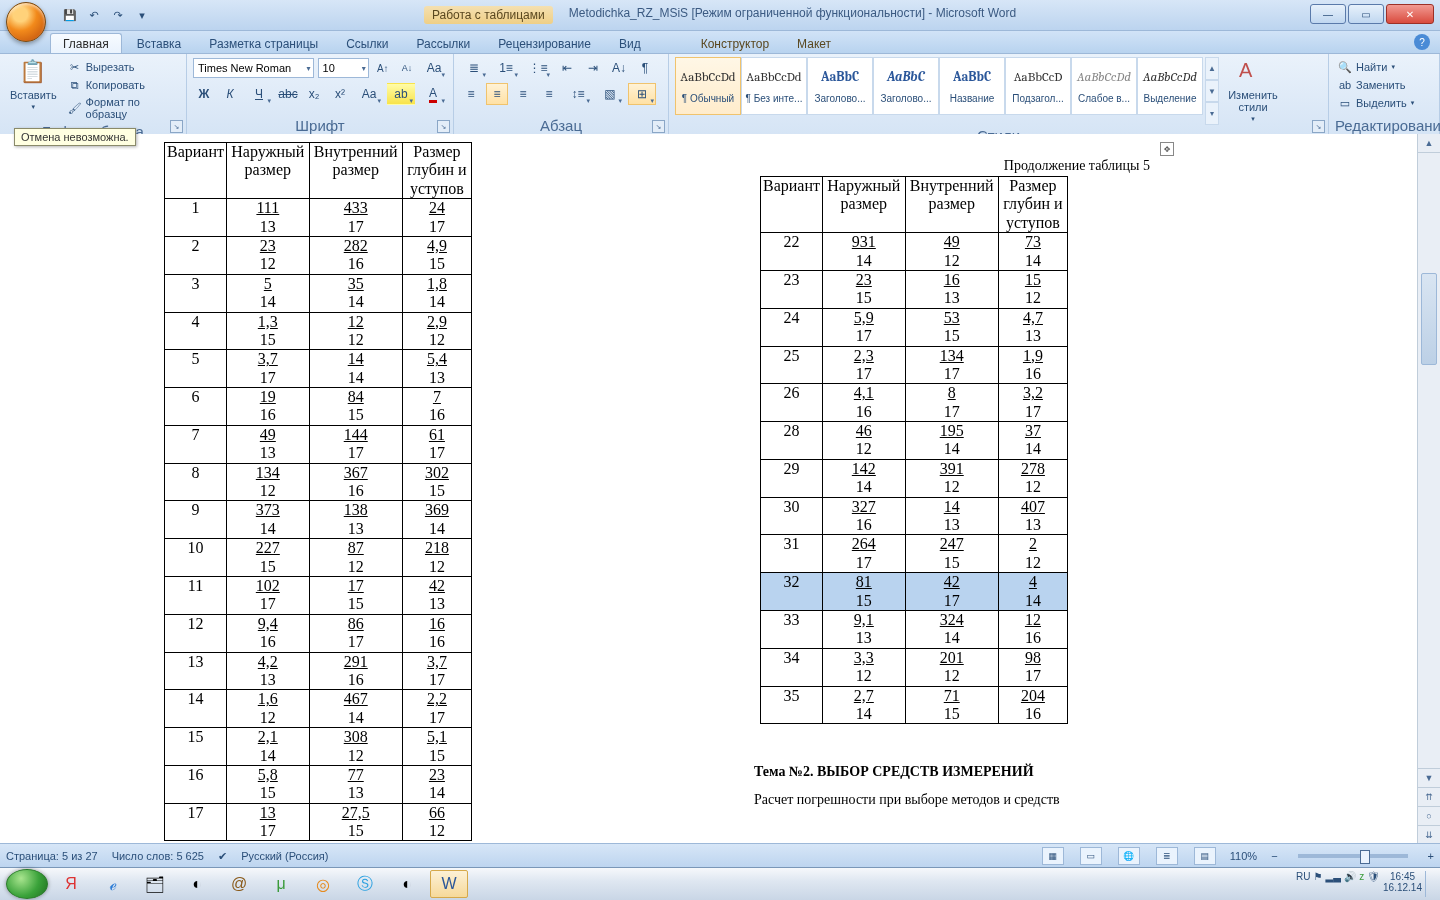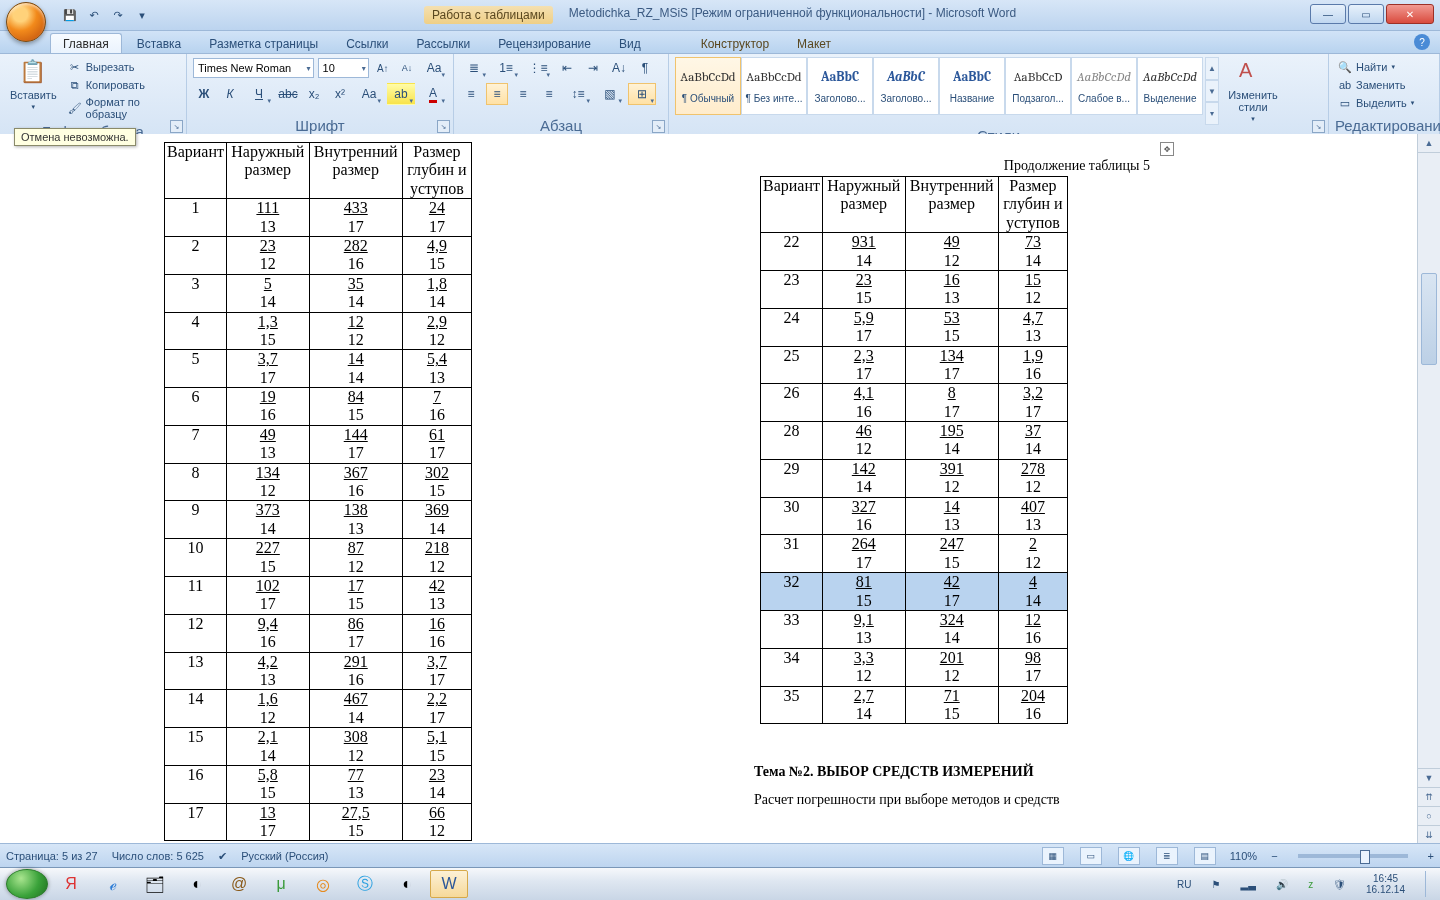--- a/index.html
+++ b/index.html
@@ -76,21 +76,21 @@
   .status{position:absolute;left:0;right:0;bottom:32px;height:24px;background:linear-gradient(#d7e6f7,#bcd4ef);border-top:1px solid #9db8d8;display:flex;align-items:center;color:#2b4f79;font-size:11px;padding:0 6px;gap:14px}
   .status .spacer{flex:1}
   .status .viewbtn{width:20px;height:16px;border:1px solid #9db8d8;background:#eaf3fd;margin-left:2px;display:flex;align-items:center;justify-content:center;font-size:9px}
   .zoom-slider{width:110px;height:4px;background:#9db8d8;position:relative;margin:0 6px}
   .zoom-slider .knob{position:absolute;left:62px;top:-4px;width:8px;height:12px;background:#eaf3fd;border:1px solid #4a6b94}
   
   .taskbar{position:absolute;left:0;right:0;bottom:0;height:32px;background:linear-gradient(#f6f8fb 0, #dfe7f1 40%, #c9d6e6 100%);border-top:1px solid #7a97b8;display:flex;align-items:center;padding:0 6px;gap:4px}
   .start{width:40px;height:28px;border-radius:50%;background:radial-gradient(circle at 35% 30%,#a9e58f,#3aa23a 55%,#1f6f1f);border:1px solid #2a7a2a;box-shadow:0 0 4px rgba(0,0,0,.4)}
   .tb-ic{width:36px;height:26px;border:1px solid transparent;border-radius:2px;display:flex;align-items:center;justify-content:center;font-size:16px}
   .tb-ic.active{background:linear-gradient(#fdf1d6,#f6d99a);border-color:#d6a94a}
-  .tray{margin-left:auto;display:flex;align-items:center;gap:20px;color:#2b4f79;font-size:10px}
+  .tray{margin-left:auto;display:flex;align-items:flex-start;gap:3px;color:#2b4f79;font-size:10px}
   .tray .clock{text-align:center;line-height:1.1}
   .move-handle{width:12px;height:12px;border:1px solid #888;display:inline-flex;align-items:center;justify-content:center;font-size:8px;color:#555;margin-bottom:2px}
 </style>
 </head>
 <body>
 
 <div class="titlebar">
   <div class="office-btn"></div>
   <div class="qat">
     <div class="qbtn">💾</div>

